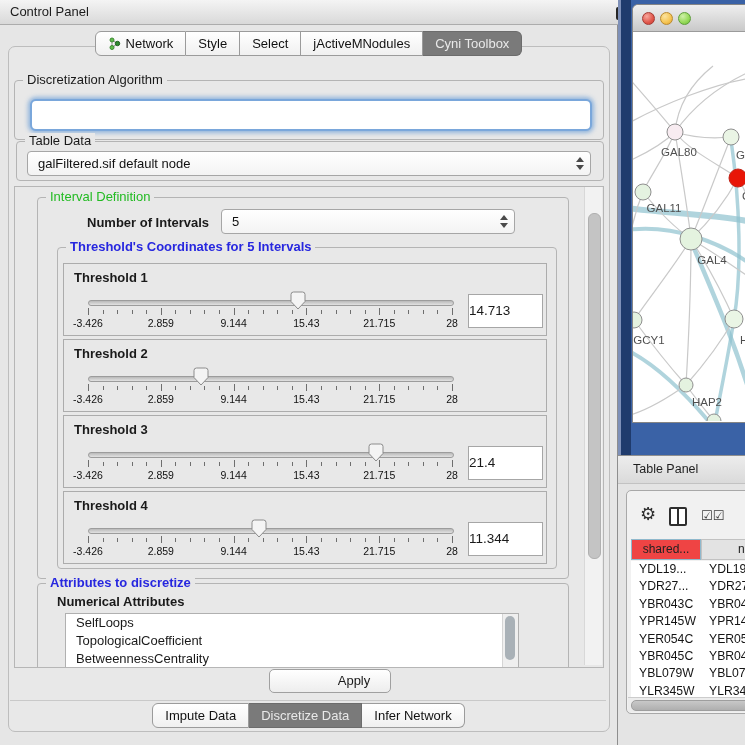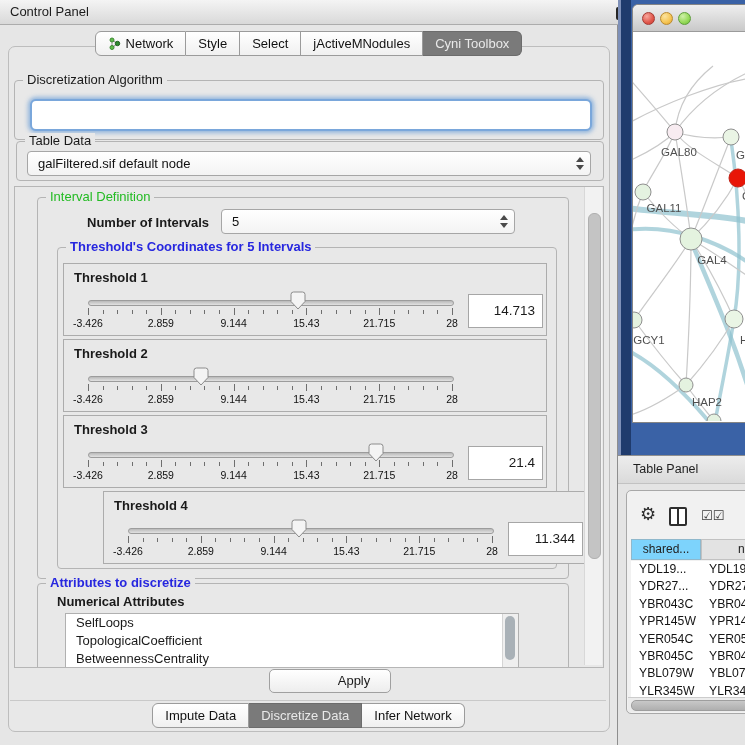--- a/index.html
+++ b/index.html
@@ -50,21 +50,21 @@
 
   .noi-label{position:absolute;left:72px;top:28px;font-weight:bold;font-size:13px;}
   .t-card{position:absolute;left:48px;width:482px;height:71px;background:#E8E8E8;border:1px solid #ACACAC;}
   .t-label{position:absolute;left:10px;top:6px;font-weight:bold;font-size:13px;}
   .t-track{position:absolute;left:24px;top:36px;width:364px;height:4px;background:linear-gradient(#B9B9B9,#E2E2E2);border:1px solid #9C9C9C;border-radius:3px;}
   .t-thumb{position:absolute;top:27px;width:16px;height:19px;}
   .tick{position:absolute;width:1px;background:#6E6E6E;}
   .tick.minor{top:46px;height:4px;}
   .tick.major{top:44px;height:7px;}
   .ticklab{position:absolute;top:53px;width:50px;margin-left:-25px;text-align:center;font-size:10.5px;color:#111;}
-  .t-value{position:absolute;left:404px;top:30px;width:66px;height:32px;background:#FFF;border:1px solid #A6A6A6;font-size:13.5px;text-align:right;line-height:32px;padding-right:7px;box-sizing:content-box;}
+  .t-value{position:absolute;left:404px;top:30px;width:66px;height:32px;background:#FFF;border:1px solid #A6A6A6;font-size:13.5px;text-align:left;line-height:32px;padding-right:7px;box-sizing:content-box;}
 
   .attr-heading{position:absolute;left:42px;top:407px;font-weight:bold;font-size:13px;}
   .attr-list{position:absolute;left:50px;top:426px;width:452px;height:80px;background:#FFF;border:1px solid #B0B0B0;overflow:hidden;}
   .attr-item{padding:1px 0 1px 10px;font-size:13px;height:16px;}
   .attr-scroll{position:absolute;left:436px;top:0;width:15px;height:80px;background:#EFEFEF;border-left:1px solid #D5D5D5;}
   .attr-scroll .vthumb{position:absolute;left:2px;top:2px;width:10px;height:44px;background:#A9B1B7;border-radius:5px;}
 
   .apply-btn{position:absolute;left:269px;top:669px;width:72px;height:22px;background:linear-gradient(#FFFFFF,#EDEDED);border:1px solid #A0A0A0;border-radius:5px;text-align:center;line-height:22px;font-size:13px;padding-left:48px;}
   .footer-line{position:absolute;left:10px;top:700px;width:596px;height:0;border-top:1px solid #C9C9C9;}
 
@@ -83,21 +83,21 @@
 
   .tp-header{position:absolute;left:0;top:455px;width:127px;height:27px;background:linear-gradient(#EDEDED,#DADADA);border-top:1px solid #8F8F8F;border-bottom:1px solid #C2C2C2;}
   .tp-header span{position:absolute;left:15px;top:6px;font-size:12.5px;color:#1E1E1E;}
   .tp-body{position:absolute;left:0;top:484px;width:127px;height:261px;background:#E4E4E4;}
   .tp-panel{position:absolute;left:8px;top:6px;width:130px;height:222px;background:#F1F1F1;border:1px solid #A8A8A8;border-radius:5px 0 0 5px;overflow:hidden;}
   .gear{position:absolute;left:13px;top:12px;font-size:18px;color:#2E2E2E;}
   .col-icon{position:absolute;left:42px;top:16px;width:14px;height:15px;border:2px solid #2E2E2E;border-radius:2px;background:#FFF;}
   .col-icon:before{content:"";position:absolute;left:6px;top:0;width:2px;height:15px;background:#2E2E2E;}
   .checks{position:absolute;left:74px;top:17px;font-size:13px;color:#3A3A3A;letter-spacing:0px;}
   .tbl-header{position:absolute;left:4px;top:48px;height:20px;}
-  .th-c1{position:absolute;left:0;top:0;width:68px;height:19px;background:#7dd3fc;border:1px solid #8FB8CC;text-align:center;line-height:19px;font-size:12px;color:#222;}
+  .th-c1{position:absolute;left:0;top:0;width:68px;height:19px;background:#ef4444;border:1px solid #8FB8CC;text-align:center;line-height:19px;font-size:12px;color:#222;}
   .th-c2{position:absolute;left:70px;top:0;width:130px;height:19px;background:#E3E3E3;border:1px solid #C2C2C2;line-height:19px;font-size:12px;color:#222;padding-left:36px;}
   .tbl-rows{position:absolute;left:4px;top:70px;width:200px;height:137px;background:#FFF;overflow:hidden;}
   .trow{position:relative;height:17.4px;font-size:12.2px;color:#141414;}
   .trow .c1{position:absolute;left:8px;top:1px;}
   .trow .c2{position:absolute;left:78px;top:1px;}
   .hscroll{position:absolute;left:1px;top:206px;width:128px;height:14px;background:#ECECEC;border-top:1px solid #CCC;}
   .hscroll .hthumb{position:absolute;left:3px;top:2px;width:120px;height:9px;border-radius:5px;background:linear-gradient(#C8C8C8,#AFAFAF);border:1px solid #9E9E9E;}
 </style>
 </head>
 <body>
@@ -295,21 +295,21 @@
               <span class="ticklab" style="left: 315.2px;">21.715</span>
               <span class="tick minor" style="left: 329.76px;"></span>
               <span class="tick minor" style="left: 344.32px;"></span>
               <span class="tick minor" style="left: 358.88px;"></span>
               <span class="tick minor" style="left: 373.44px;"></span>
               <span class="tick major" style="left: 388px;"></span>
               <span class="ticklab" style="left: 388px;">28</span>
             </div>
     <div class="t-value">21.4</div>
   </div>
-          <div class="t-card" style="top: 304px; margin-left: 40px;">
+          <div class="t-card" style="top: 304px;">
     <div class="t-label">Threshold 4</div>
     <div class="t-track"></div>
     <div class="t-thumb" style="left: 187.08px;">
       <svg width="16" height="19" viewBox="0 0 16 19">
         <path d="M3.5,1 h9 a2.5,2.5 0 0 1 2.5,2.5 v7 l-7,7.5 l-7,-7.5 v-7 a2.5,2.5 0 0 1 2.5,-2.5 z" fill="#F4F4F4" stroke="#8C8C8C"></path>
       </svg>
     </div>
     <div class="t-ticks">
               <span class="tick major" style="left: 24px;"></span>
               <span class="ticklab" style="left: 24px;">-3.426</span>

